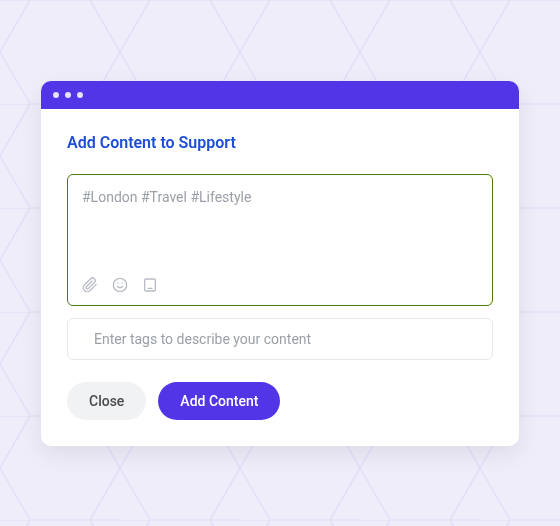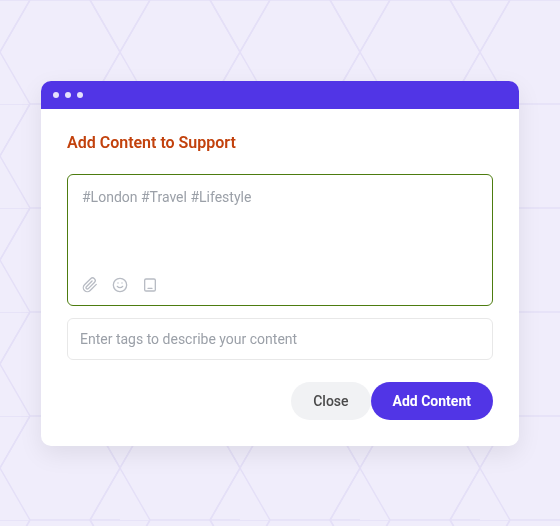--- a/index.html
+++ b/index.html
@@ -49,21 +49,21 @@
       height: 6px;
       border-radius: 50%;
       background: rgba(255, 255, 255, 0.85);
     }
     .modal-body {
       padding: 24px 26px 26px 26px;
     }
     .modal-title {
       font-size: 16px;
       font-weight: 600;
-      color: #c2410c;
+      color: #1d4ed8;
       margin-bottom: 22px;
     }
     .input-field {
       width: 100%;
       border: 1px solid #e8e8e8;
       border-radius: 6px;
       padding: 12px 14px;
       font-size: 14px;
       color: #9ba0a8;
       background: #fff;
@@ -100,48 +100,47 @@
       display: flex;
       align-items: center;
       justify-content: center;
       cursor: pointer;
       color: #b8bcc4;
     }
     .tags-field {
       width: 100%;
       border: 1px solid #e8e8e8;
       border-radius: 6px;
-      padding: 12px 12px;
+      padding: 12px 26px;
       font-size: 14px;
       color: #9ba0a8;
       background: #fff;
       margin-bottom: 22px;
       font-family: inherit;
     }
     .actions {
       display: flex;
-      justify-content: flex-end;
+      gap: 12px;
     }
     .btn {
       padding: 11px 22px;
       border-radius: 22px;
       font-size: 14px;
       font-weight: 500;
       border: none;
       cursor: pointer;
       font-family: inherit;
     }
     .btn-close {
       background: #f1f2f4;
       color: #4a4a4a;
     }
     .btn-primary {
       background: #5135E6;
       color: #ffffff;
-      font-weight: bold;
     }
     input::placeholder, textarea::placeholder {
       color: #9ba0a8;
     }
   </style>
 </head>
 <body>
 
 <div class="bg-pattern">
   <svg viewBox="0 0 560 526" preserveAspectRatio="xMidYMid slice">

